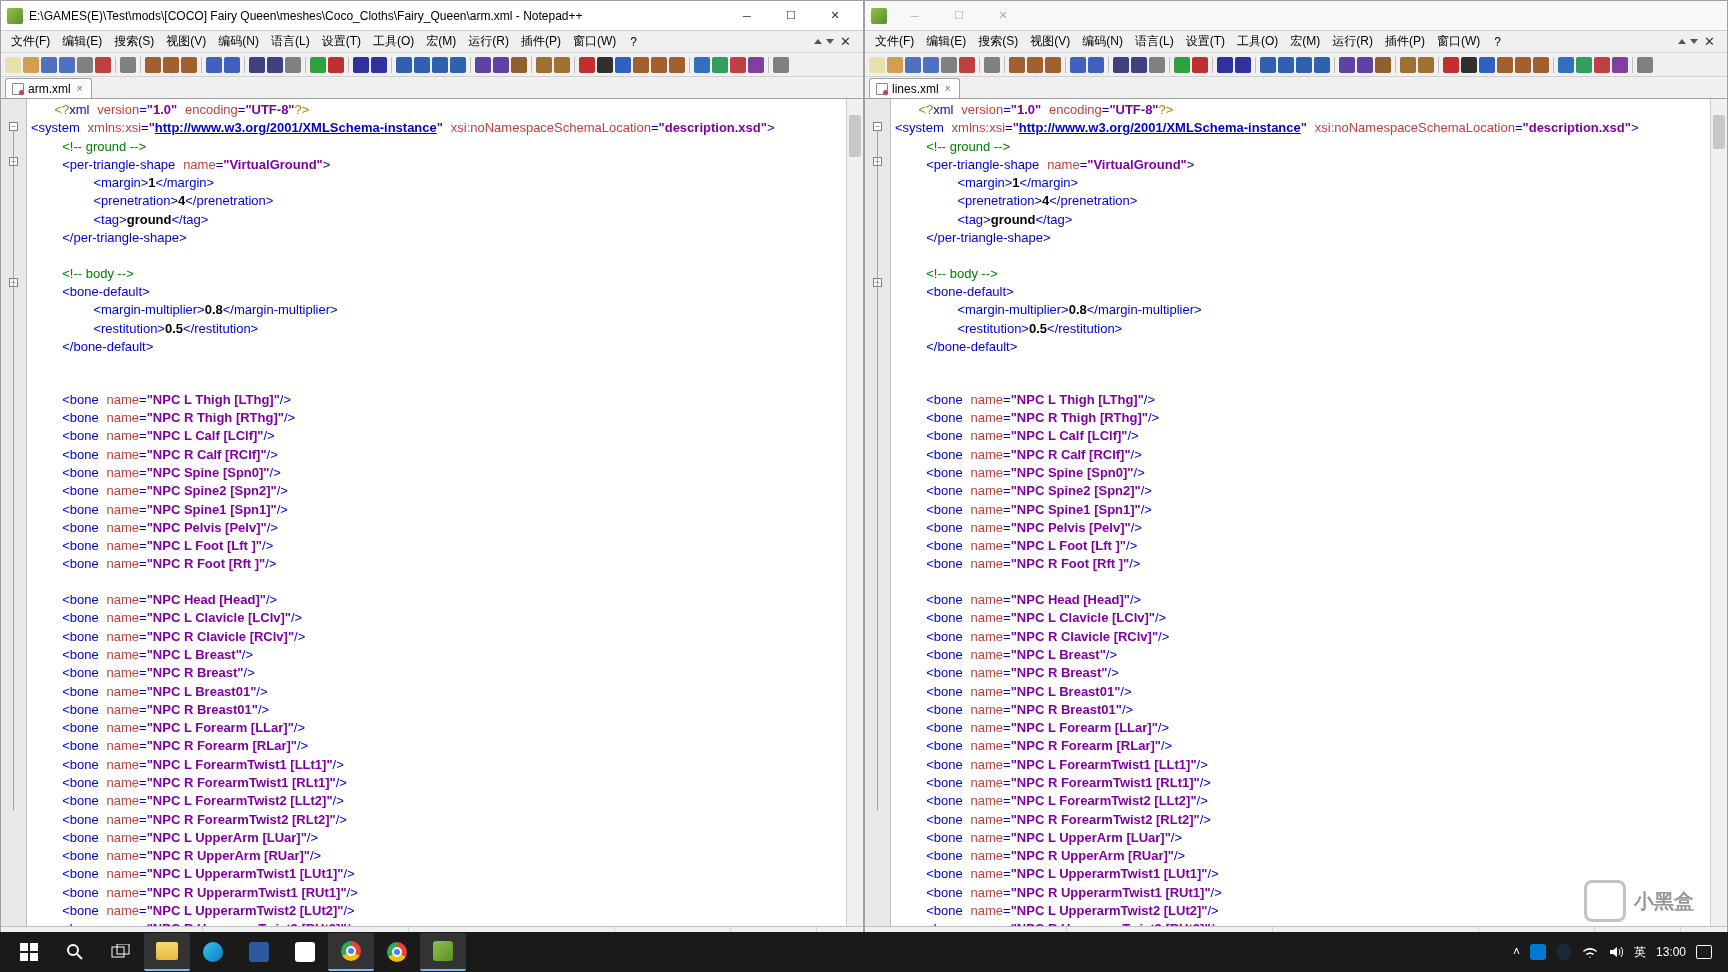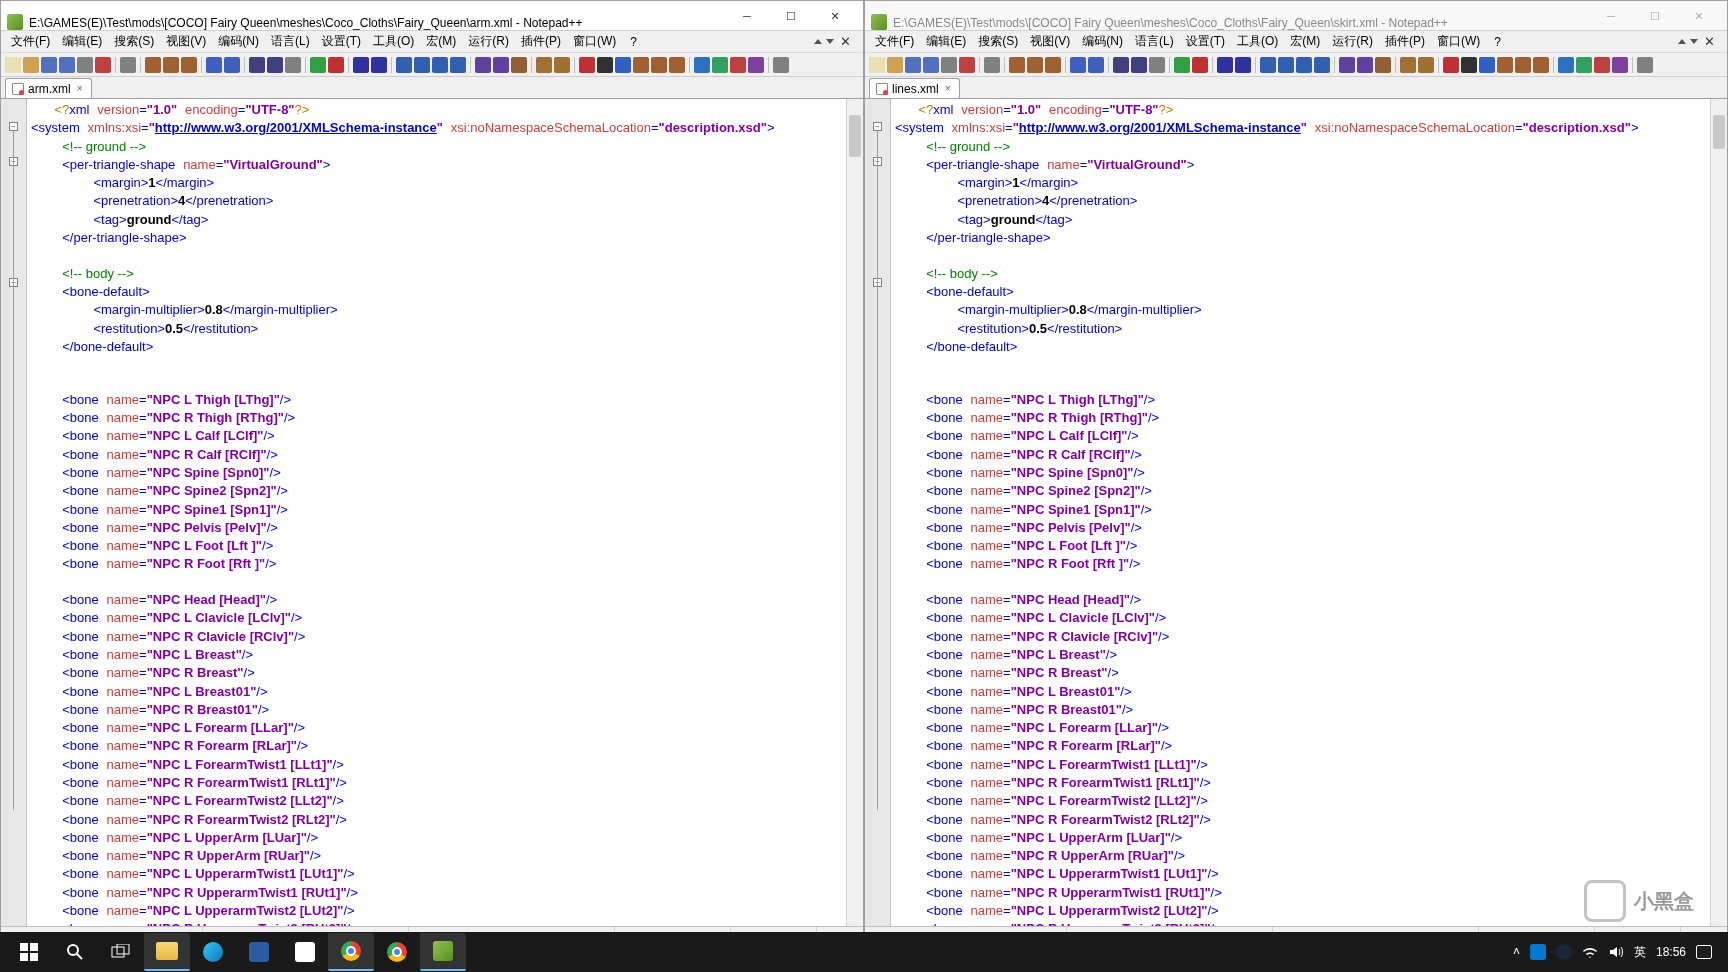--- a/index.html
+++ b/index.html
@@ -1,20 +1,20 @@
 <!DOCTYPE html>
 <html><head>
 <meta charset="utf-8">
 <style>
 * { margin: 0; padding: 0; box-sizing: border-box; font-family: "Microsoft YaHei", Tahoma, sans-serif; }
 body { width: 1728px; height: 972px; background: #000; overflow: hidden; position: relative; }
 .window { position: absolute; top: 0; width: 864px; height: 949px; background: #f0f0f0; display: flex; flex-direction: column; border: 1px solid #a0a0a0; }
 .window.left { left: 0; }
 .window.right { left: 864px; }
-.titlebar { height: 30px; background: #fff; display: flex; align-items: flex-end; padding: 0 6px; border-bottom: 1px solid #d0d0d0; }
+.titlebar { height: 30px; background: #fff; display: flex; align-items: center; padding: 0 6px; border-bottom: 1px solid #d0d0d0; }
 .window.right .titlebar { background: #f8f8f8; color: #888; }
 .title-icon { width: 16px; height: 16px; background: linear-gradient(135deg,#8fc050,#5a9020); border-radius: 2px; margin-right: 6px; flex-shrink: 0; }
 .title-text { font-size: 12px; flex: 1; white-space: nowrap; overflow: hidden; }
 .win-btns { display: flex; gap: 0; }
 .win-btn { width: 44px; height: 28px; display: flex; align-items: center; justify-content: center; font-size: 11px; color: #333; }
 .window.right .win-btn { color: #aaa; }
 .menubar { height: 22px; background: #f0f0f0; display: flex; align-items: center; padding: 0 4px; font-size: 12px; border-bottom: 1px solid #d8d8d8; }
 .menu-item { padding: 2px 6px; cursor: pointer; }
 .menubar .qmark { margin-left: 2px; }
 .menubar-right { margin-left: auto; display:flex; align-items:center; gap:4px; padding-right:6px; }
@@ -215,21 +215,20 @@
     <div class="sb-cell" style="flex:1">Ln : 1    Col : 1    Pos : 1</div>
     <div class="sb-cell">Windows (CR LF)</div>
     <div class="sb-cell">UTF-8-BOM</div>
     <div class="sb-cell">INS</div>
   </div>
 </div>
 
 <div class="window right">
   <div class="titlebar">
     <div class="title-icon"></div>
-    <div class="title-text">E:\GAMES(E)\Test\mods\[COCO] Fairy Queen\meshes\Coco_Cloths\Fairy_Queen\skirt.xml - Notepad++</div>
     <div class="win-btns">
       <div class="win-btn">─</div>
       <div class="win-btn">☐</div>
       <div class="win-btn">✕</div>
     </div>
   </div>
   <div class="menubar" id="menubar-right">
       <span class="menu-item">文件(F)</span>
       <span class="menu-item">编辑(E)</span>
       <span class="menu-item">搜索(S)</span>
@@ -436,16 +435,16 @@
     <div class="tray-ico" style="background:#0078d4;border-radius:3px;"></div>
     <div class="tray-ico" style="background:#1b2838;border-radius:50%;"></div>
     <div class="tray-ico"><svg width="16" height="16" viewBox="0 0 16 16" fill="#fff">
           <path d="M8 14l-1-1c.5-.5 1.5-.5 2 0zM5 11l-1-1c2-2 6-2 8 0l-1 1c-1.5-1.5-4.5-1.5-6 0zM2 8L1 7c4-4 10-4 14 0l-1 1c-3-3-9-3-12 0z"></path>
         </svg></div>
     <div class="tray-ico"><svg width="16" height="16" viewBox="0 0 16 16" fill="#fff">
           <path d="M2 6h3l4-3v10l-4-3H2z"></path>
           <path d="M11 5c1 1 1 5 0 6M13 3c2 2 2 8 0 10" stroke="#fff" fill="none"></path>
         </svg></div>
     <span>英</span>
-    <span>18:56</span>
+    <span>13:00</span>
     <div style="width:16px;height:14px;border:1px solid #fff;border-radius:2px;"></div>
   </div>
 </div>
 
 </body></html>

